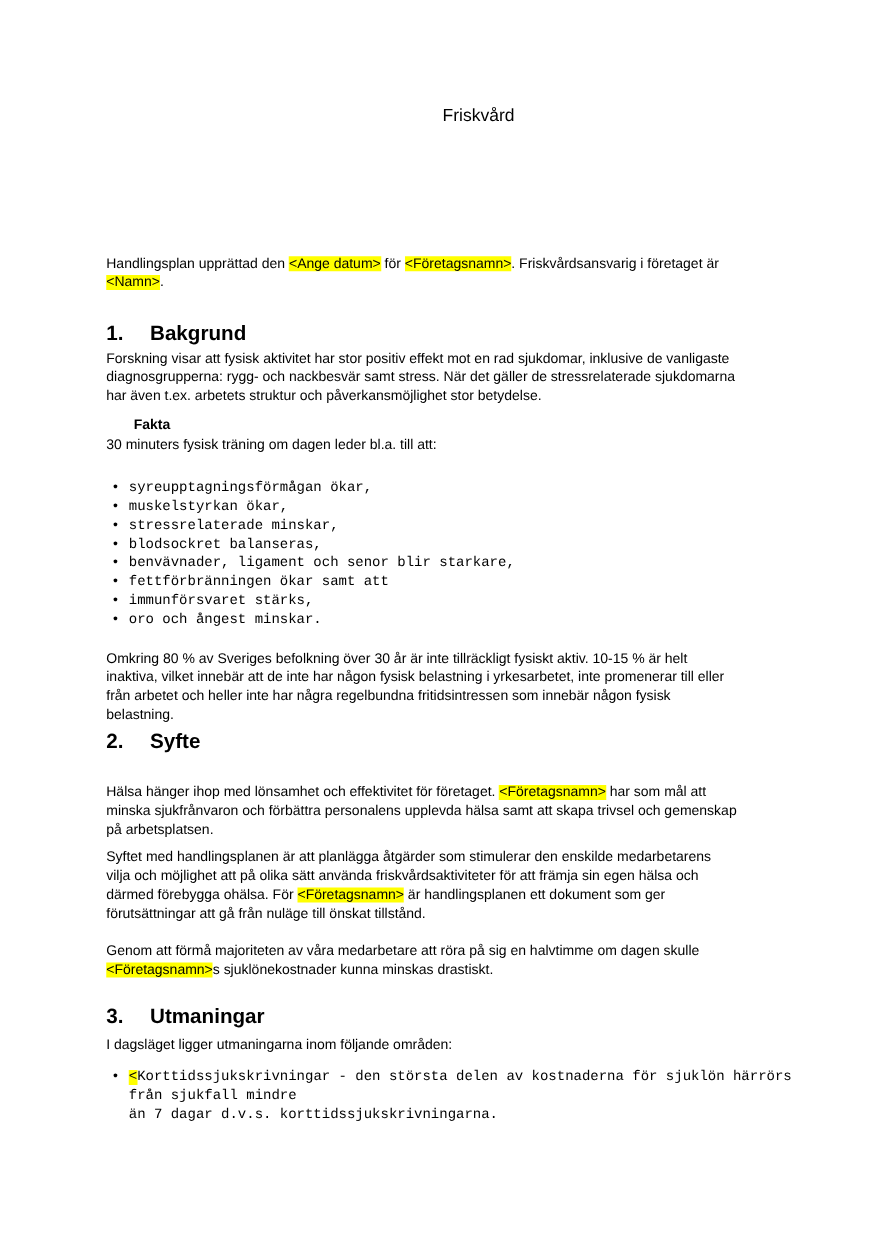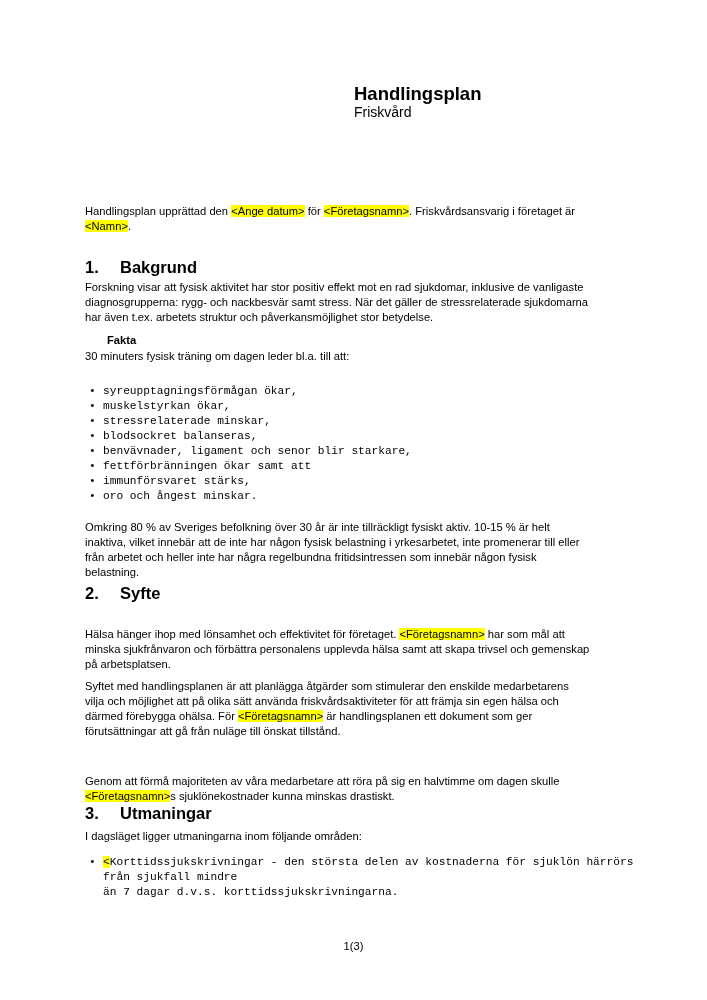--- a/index.html
+++ b/index.html
@@ -34,33 +34,32 @@
   .pos-intro        { top:204px; }
   .pos-s1-heading   { top:258px; }
   .pos-s1-para1     { top:280px; }
   .pos-fakta-label  { top:333px; }
   .pos-fakta-intro  { top:349px; }
   .pos-s1-bullets   { top:384px; }
   .pos-s1-para2     { top:520px; }
   .pos-s2-heading   { top:584px; }
   .pos-s2-para1     { top:627px; }
   .pos-s2-para2     { top:679px; }
-  .pos-s2-para3     { top:774px; }
+  .pos-s2-para3     { top:754px; }
   .pos-s3-heading   { top:804px; }
   .pos-s3-para1     { top:829px; }
   .pos-s3-bullets   { top:855px; }
   .footer { position:absolute; left:0; top:939px; width:707px; text-align:center; }
 </style>
 </head>
 <body>
 
 <div class="page">
 
   <header class="title-block">
-    <div class="doc-title">Handlingsplan</div>
     <div class="doc-subtitle">Friskvård</div>
   </header>
 
   <p class="block para pos-intro"><span>Handlingsplan upprättad den </span><span class="hl">&lt;Ange datum&gt;</span><span> för </span><span class="hl">&lt;Företagsnamn&gt;</span><span>. Friskvårdsansvarig i företaget är
 </span><span class="hl">&lt;Namn&gt;</span><span>.</span></p>
 
   <div class="block heading pos-s1-heading">
     <span class="num">1.</span><span>Bakgrund</span>
   </div>
 
@@ -108,15 +107,14 @@
     <span class="num">3.</span><span>Utmaningar</span>
   </div>
 
   <p class="block para pos-s3-para1"><span>I dagsläget ligger utmaningarna inom följande områden:</span></p>
 
   <ul class="block bullets pos-s3-bullets">
       <li><span class="hl">&lt;</span><span>Korttidssjukskrivningar - den största delen av kostnaderna för sjuklön härrörs från sjukfall mindre
 än 7 dagar d.v.s. korttidssjukskrivningarna.</span></li>
     </ul>
 
-  <div class="footer">1(3)</div>
 
 </div>
 
 </body></html>

